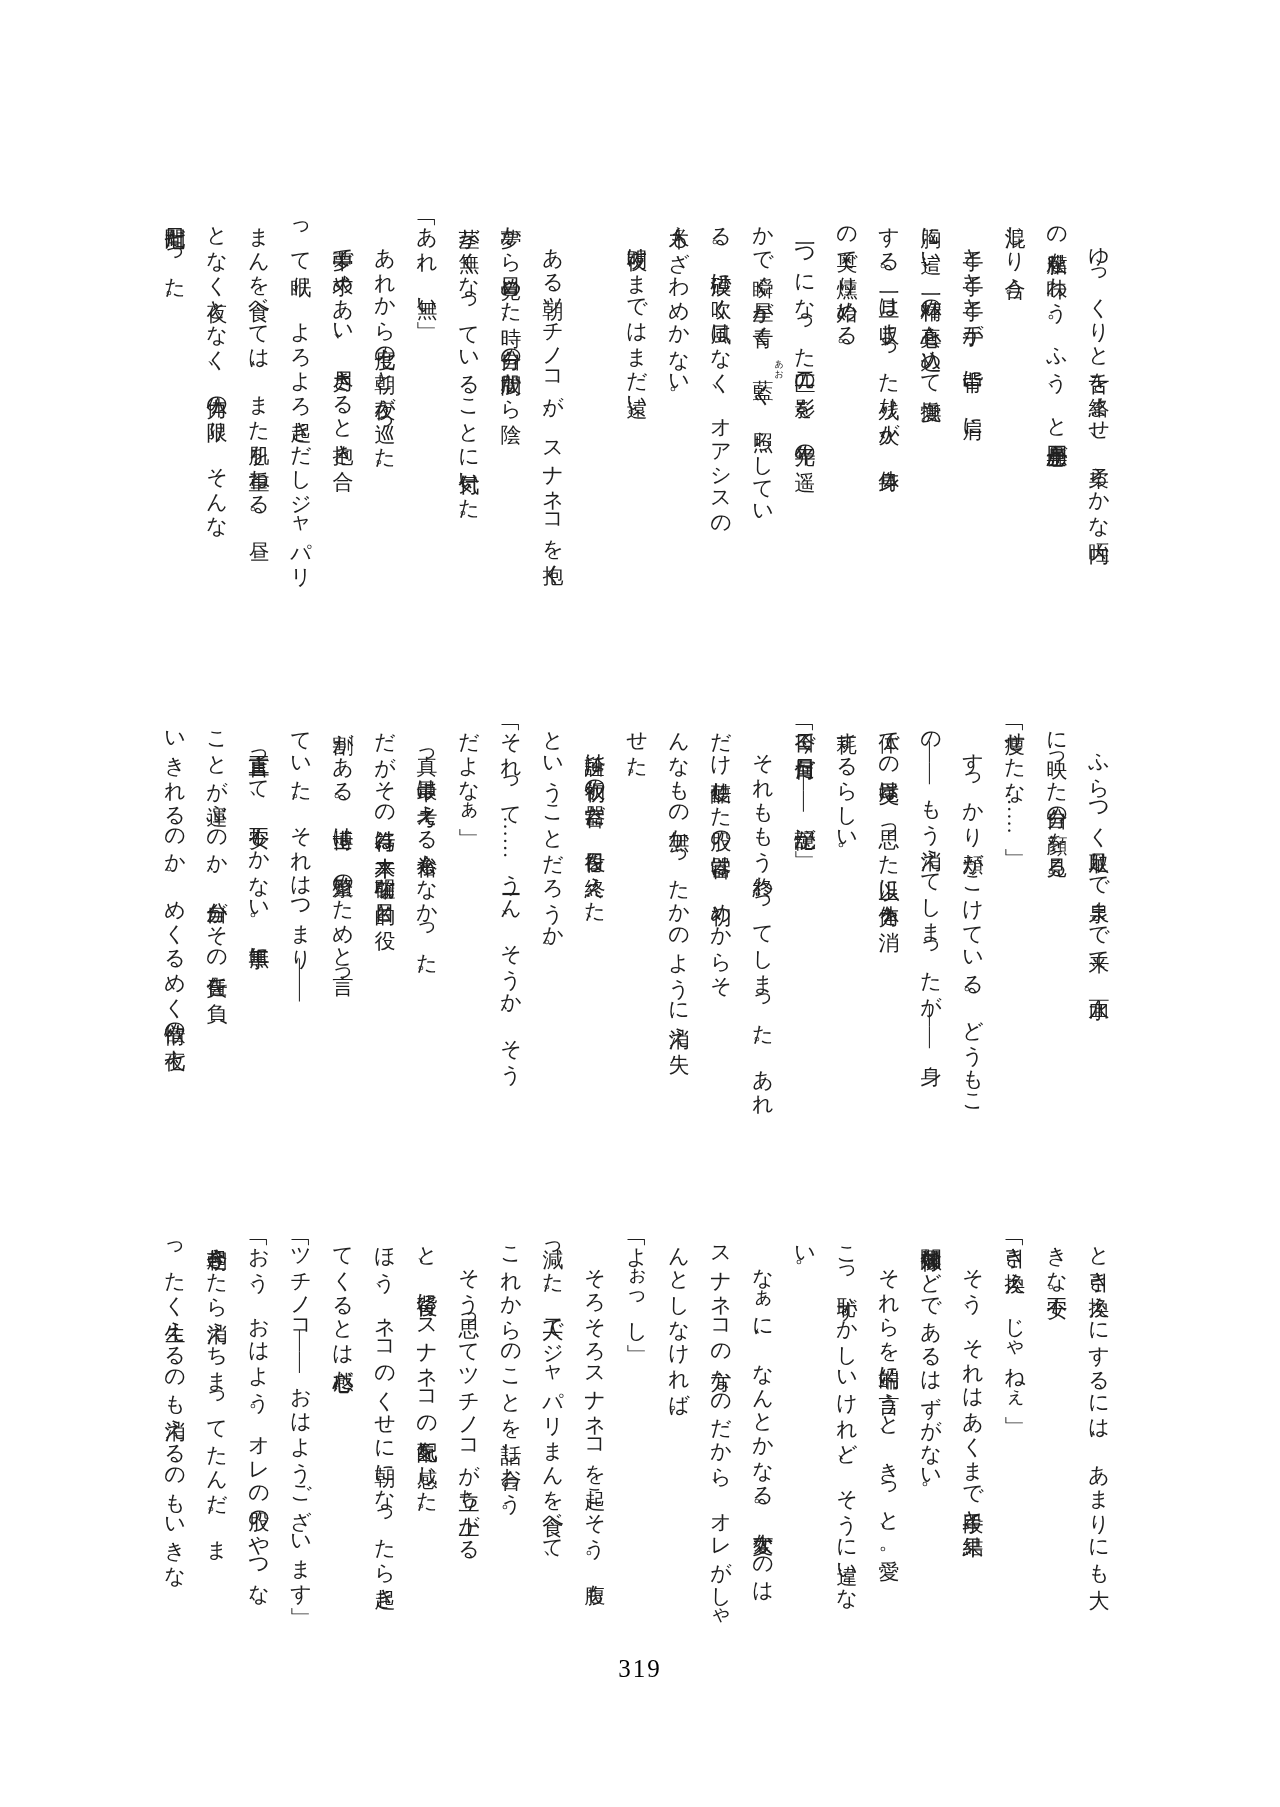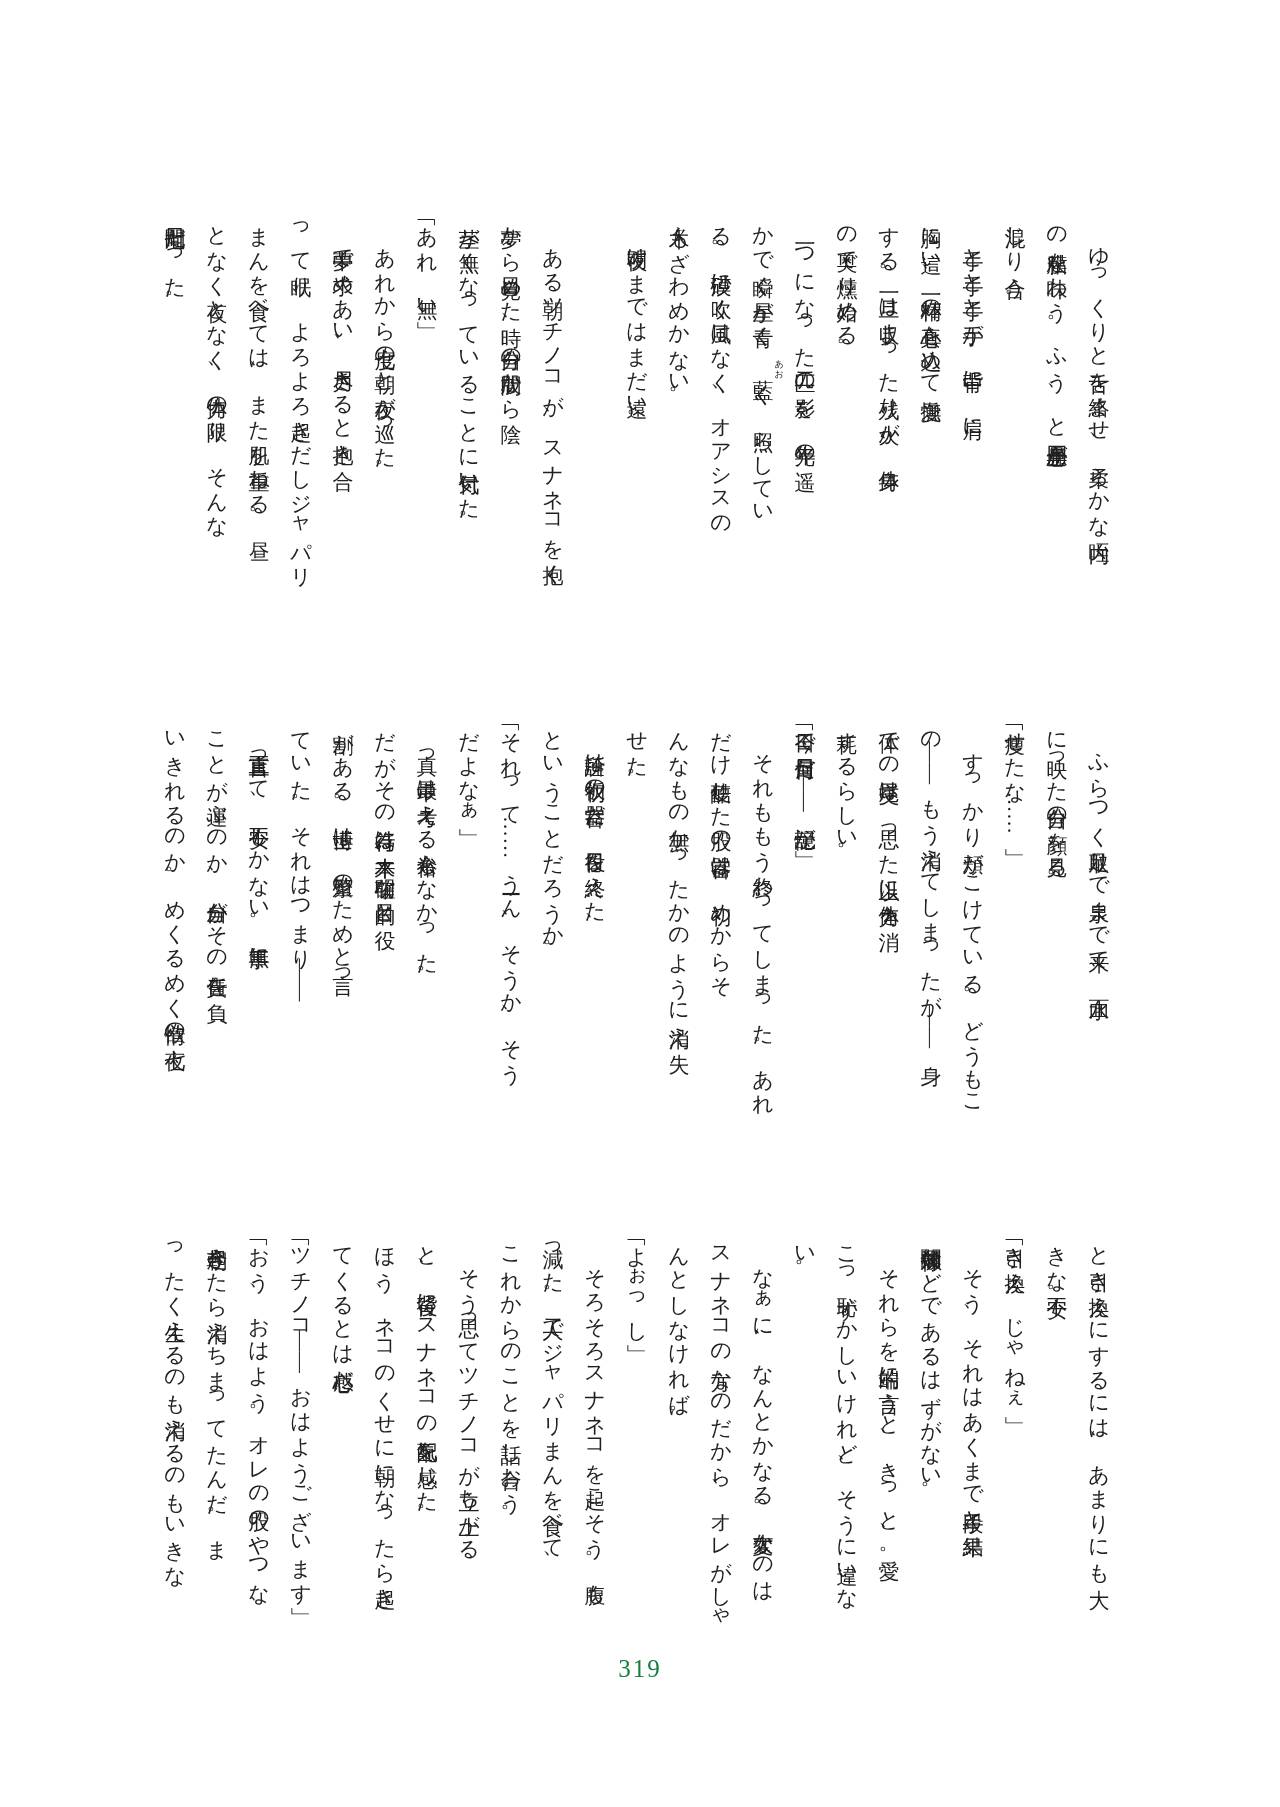--- a/index.html
+++ b/index.html
@@ -44,21 +44,21 @@
     line-height: 1;
   }
   .page-number {
     position: absolute;
     left: 0;
     right: 0;
     top: 1655px;
     text-align: center;
     font-size: 25px;
     letter-spacing: 2px;
-    color: #15803d;
+    color: #000000;
   }
 </style>
 </head>
 <body>
 
 <div class="page">
 
   <div class="band band-1">
       <div class="col">　ゆっくりと舌を絡ませ、柔らかな咥内</div>
       <div class="col">の粘膜を味わう。ふう、と鼻息同士が</div>

